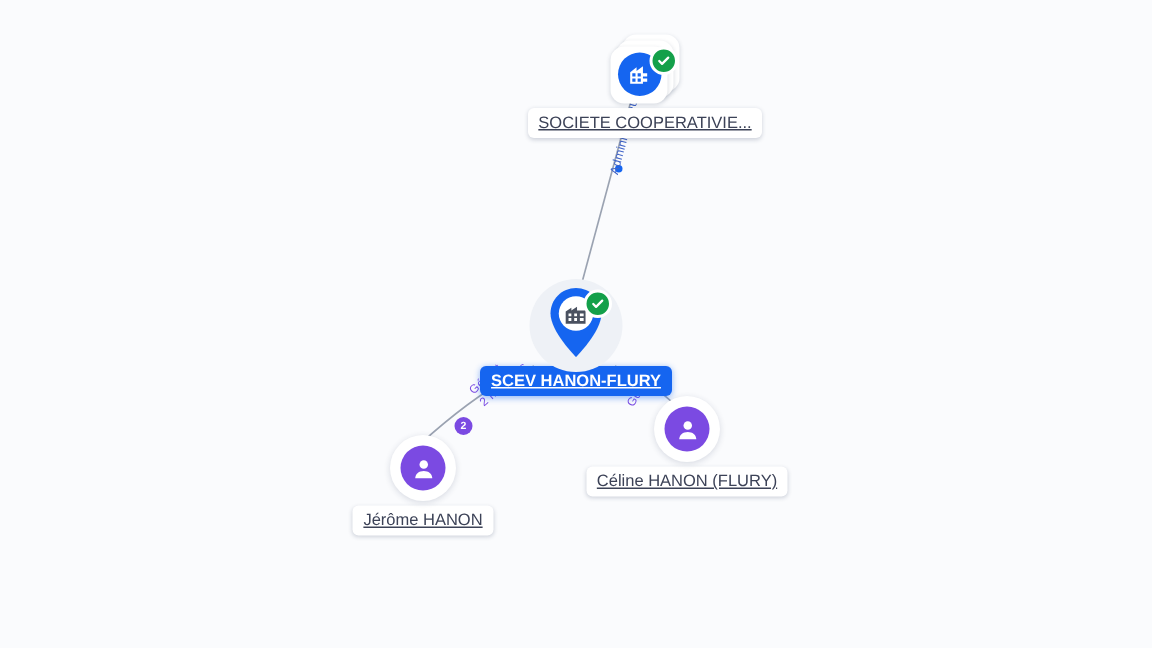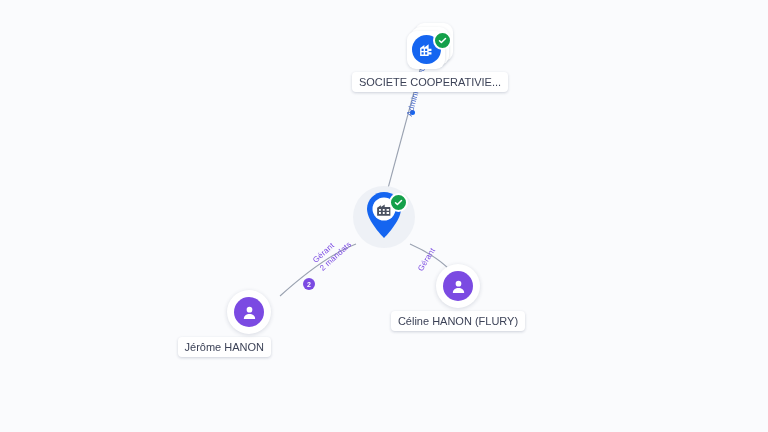--- a/index.html
+++ b/index.html
@@ -59,20 +59,21 @@
     background:#7b4ae2;display:flex;align-items:center;justify-content:center;
   }
 
   
   .label-pill{
     margin-top:3px;
     background:#ffffff;color:#3c4257;
     font-size:11px;line-height:14px;
     padding:3px 7px;border-radius:4px;white-space:nowrap;
     box-shadow:0 1px 3px rgba(32,45,80,.20);
+    text-decoration:underline;
   }
   .label-pill.focus{
     background:#1565f0;color:#ffffff;font-weight:bold;
     box-shadow:0 1px 4px rgba(21,101,240,.45);
   }
 
   
   .edge-label{
     position:absolute;white-space:nowrap;font-size:8px;line-height:9px;
     letter-spacing:.2px;transform-origin:left top;
@@ -140,23 +141,24 @@
             <path d="M1 22V9l6-4v3l6-4v4h9v14H1zm3-3h3v-3H4v3zm0-5h3V11H4v3zm6 5h3v-3h-3v3zm0-5h3V11h-3v3zm6 5h4v-3h-4v3zm0-5h4V11h-4v3z"></path>
           </g>
         </svg>
       </div>
       <div class="pin-badge">
         <svg width="9" height="9" viewBox="0 0 24 24" fill="none" stroke="#ffffff" stroke-width="4" stroke-linecap="round" stroke-linejoin="round">
           <path d="M4 12.5l5 5L20 6.5"></path>
         </svg>
       </div>
     </div>
+    <div class="label-pill focus" style="margin-top:-4px;">SCEV HANON-FLURY</div>
   </div>
 
-  <div class="node" style="left:227px;top:290px;width:44px;align-items:flex-end;">
+  <div class="node" style="left:260px;top:290px;width:44px;">
     <div class="personwrap">
       <div class="phalo"></div>
       <div class="pcircle">
         <svg width="17" height="17" viewBox="0 0 24 24" fill="#ffffff">
           <circle cx="12" cy="8" r="4"></circle>
           <path d="M4 21c0-4.4 3.6-7 8-7s8 2.6 8 7H4z"></path>
         </svg>
       </div>
     </div>
     <div class="label-pill">Jérôme HANON</div>

